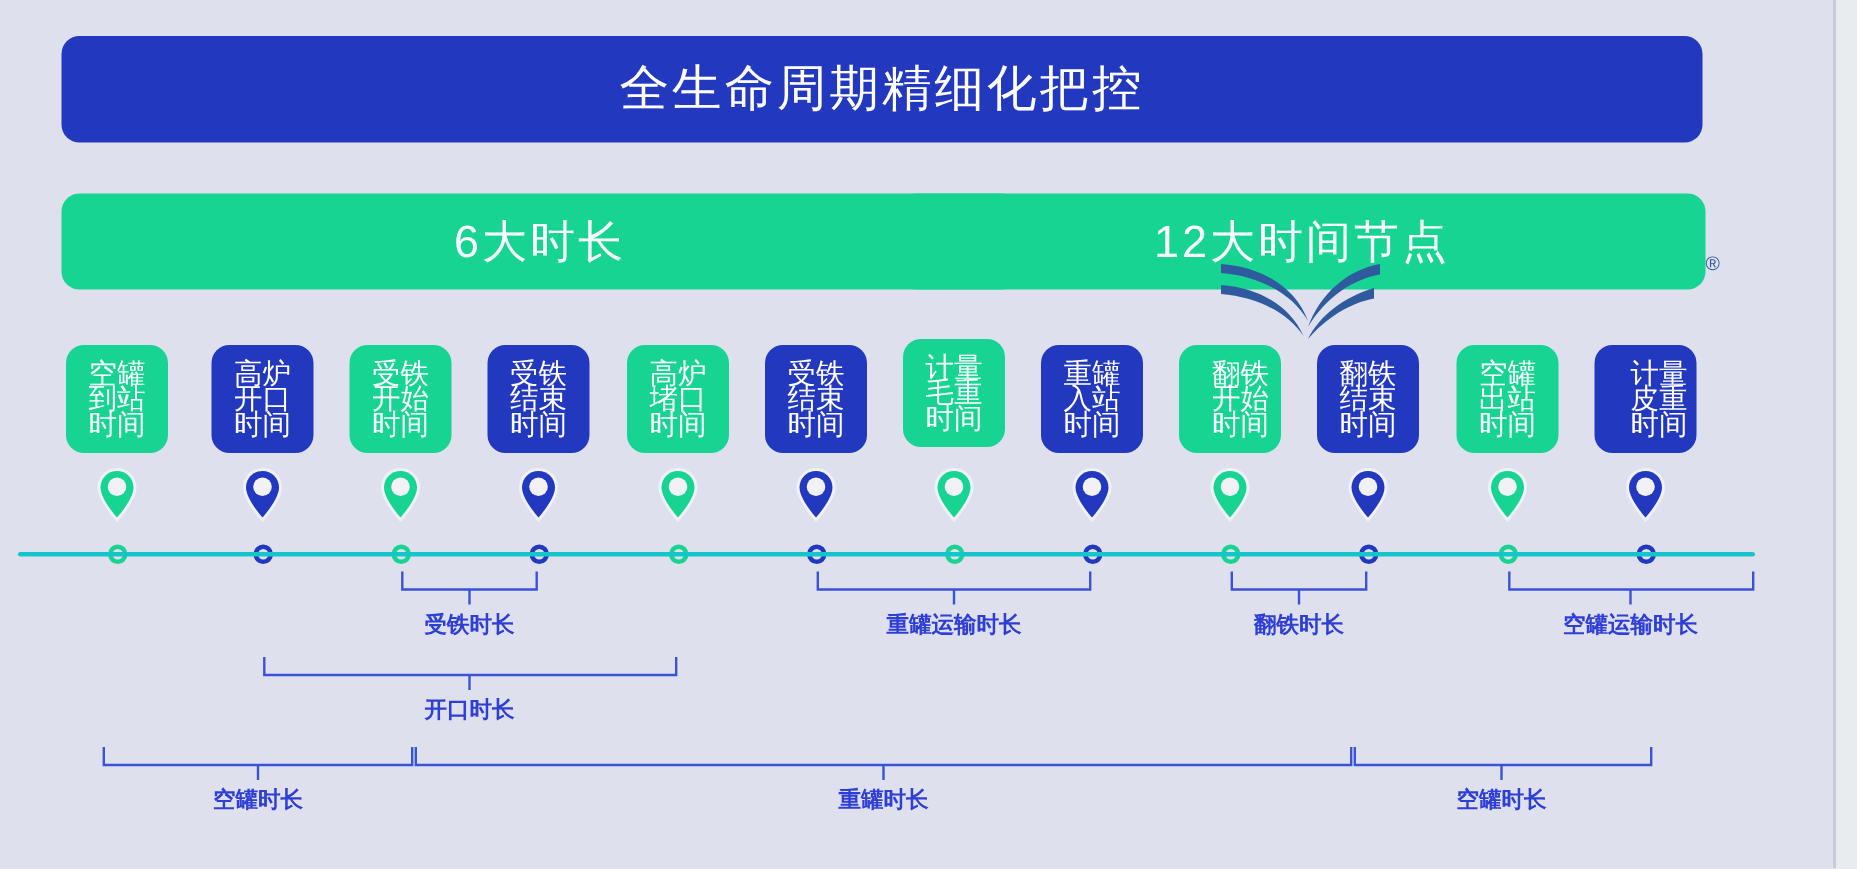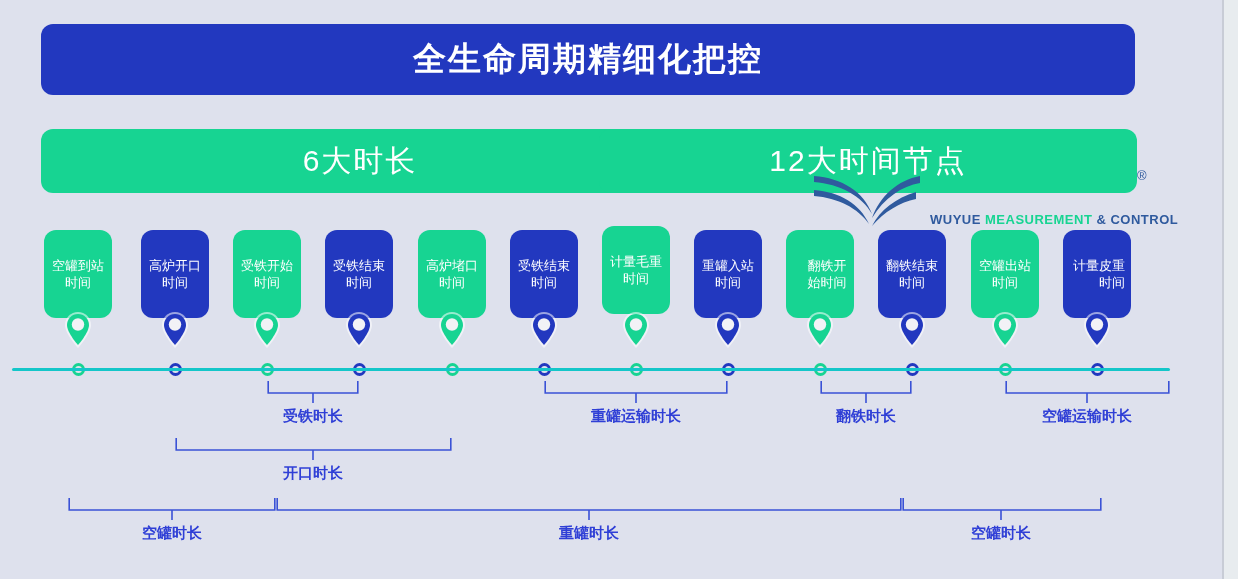--- a/index.html
+++ b/index.html
@@ -50,21 +50,21 @@
     background: #2238bf;
     border-radius: 12px;
     display: flex;
     align-items: center;
     justify-content: center;
   }
   #title-banner .txt {
     color: #ffffff;
     font-size: 33px;
     letter-spacing: 2px;
-    font-weight: 700;
+    font-weight: 400;
   }
 
   
   .sec-banner {
     position: absolute;
     height: 64px;
     background: #17d492;
     border-radius: 12px;
     display: flex;
     align-items: center;
@@ -114,28 +114,28 @@
     color: #17d492;
     white-space: nowrap;
   }
   #watermark .wm-en .dark { color: #2f5a9e; }
   #watermark svg { position: absolute; left: 0; top: 2px; }
 
   
   .node-box {
     position: absolute;
     width: 68px;
-    height: 88px;
+    height: 72px;
     border-radius: 12px;
     display: flex;
     align-items: center;
     justify-content: center;
     text-align: center;
     color: #ffffff;
-    font-size: 13px;
+    font-size: 19px;
     line-height: 17px;
     padding: 0 6px;
     box-sizing: border-box;
   }
   .node-box.green { background: #17d492; }
   .node-box.blue  { background: #2238bf; }
 
   
   .pin {
     position: absolute;
@@ -198,21 +198,20 @@
     </div>
 
     <div id="watermark">
       <svg width="112" height="58" viewBox="0 0 112 58">
         <path d="M2 6 C 30 8, 52 22, 60 44 C 50 26, 28 14, 2 12 Z" fill="#2f5a9e"></path>
         <path d="M2 20 C 28 22, 48 34, 57 54 C 46 38, 26 28, 2 26 Z" fill="#2f5a9e"></path>
         <path d="M108 6 C 86 10, 68 26, 60 48 C 72 28, 90 16, 108 13 Z" fill="#2f5a9e"></path>
         <path d="M104 22 C 84 28, 68 40, 60 56 C 72 42, 88 32, 104 29 Z" fill="#2f5a9e"></path>
       </svg>
       <span class="wm-reg">®</span>
-      <span class="wm-en"><span class="dark">WUYUE </span><span>MEASUREMENT</span><span class="dark"> &amp; CONTROL</span></span>
     </div>
 
     <div id="nodes-layer">
         <div class="node-box green" style="left: 44px; top: 230px;">
           <span>空罐到站时间</span>
         </div>
         <div class="pin" style="left: 63px; top: 310px;"><svg width="30" height="40" viewBox="0 0 30 40">
             <path d="M15 2 C 7.8 2, 2 7.8, 2 15 C 2 24, 15 38, 15 38 C 15 38, 28 24, 28 15 C 28 7.8, 22.2 2, 15 2 Z" fill="#ffffff" opacity="0.55"></path>
             <path d="M15 4 C 8.9 4, 4 8.9, 4 15 C 4 22.8, 15 35, 15 35 C 15 35, 26 22.8, 26 15 C 26 8.9, 21.1 4, 15 4 Z" fill="#17d492"></path>
             <circle cx="15" cy="14.5" r="6.2" fill="#f2f2f6"></circle>

